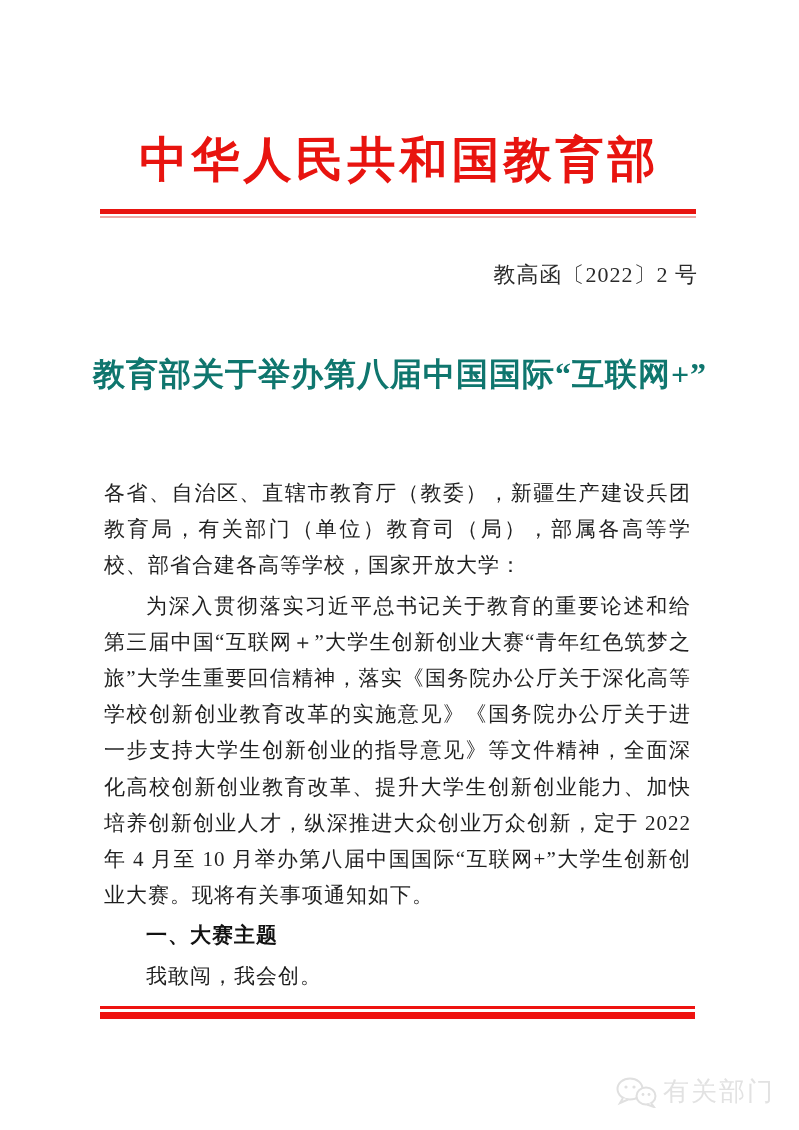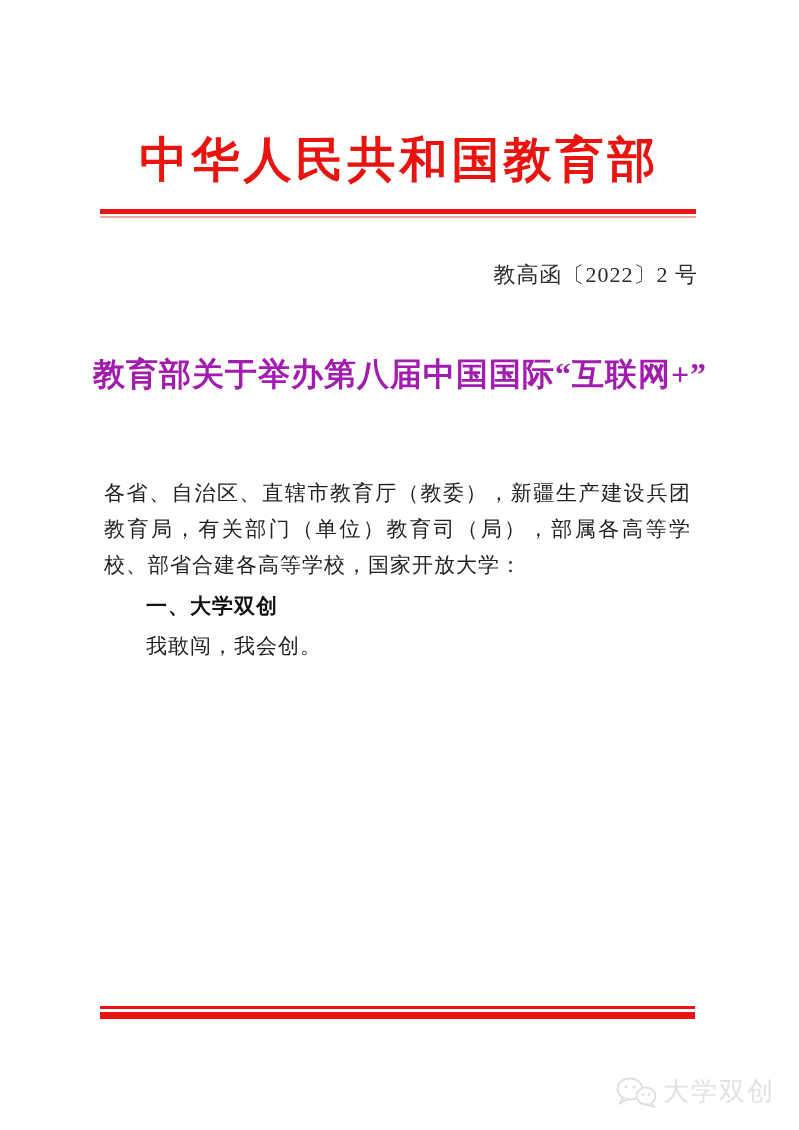--- a/index.html
+++ b/index.html
@@ -44,21 +44,21 @@
     color: #2a2a2a;
   }
   .doc-title {
     position: absolute;
     top: 351px; left: 60px; width: 680px;
     text-align: center;
     font-size: 32px;
     line-height: 46px;
     font-weight: bold;
     letter-spacing: 1px;
-    color: #a21caf;
+    color: #0f766e;
   }
   .body-block {
     position: absolute;
     top: 471px; left: 100px; width: 595px;
     font-size: 21px;
     line-height: 36.2px;
     letter-spacing: 1px;
     color: #1f1f1f;
     text-align: justify;
   }
@@ -105,36 +105,37 @@
   <div class="rule-top-thin"></div>
 
   <div class="doc-number">教高函〔2022〕2 号</div>
 
   <div class="doc-title">
     <div>教育部关于举办第八届中国国际“互联网+”</div>
   </div>
 
   <div class="body-block">
     <p>各省、自治区、直辖市教育厅（教委），新疆生产建设兵团教育局，有关部门（单位）教育司（局），部属各高等学校、部省合建各高等学校，国家开放大学：</p>
-    <p class="section-heading">一、大学双创</p>
+    <p class="para-indent">为深入贯彻落实习近平总书记关于教育的重要论述和给第三届中国“互联网＋”大学生创新创业大赛“青年红色筑梦之旅”大学生重要回信精神，落实《国务院办公厅关于深化高等学校创新创业教育改革的实施意见》《国务院办公厅关于进一步支持大学生创新创业的指导意见》等文件精神，全面深化高校创新创业教育改革、提升大学生创新创业能力、加快培养创新创业人才，纵深推进大众创业万众创新，定于 2022 年 4 月至 10 月举办第八届中国国际“互联网+”大学生创新创业大赛。现将有关事项通知如下。</p>
+    <p class="section-heading">一、大赛主题</p>
     <p class="para-indent">我敢闯，我会创。</p>
   </div>
 
   <div class="rule-bottom-thin"></div>
   <div class="rule-bottom-thick"></div>
 
   <div class="watermark">
     <span>
       <svg width="42" height="32" viewBox="0 0 42 32" fill="none">
         <ellipse cx="15" cy="13" rx="12.5" ry="10.5" stroke="#e0e0e0" stroke-width="2"></ellipse>
         <path d="M8 22 L5 27 L13 23.5" stroke="#e0e0e0" stroke-width="2" fill="#ffffff"></path>
         <circle cx="11" cy="11" r="1.6" fill="#e0e0e0"></circle>
         <circle cx="19" cy="11" r="1.6" fill="#e0e0e0"></circle>
         <ellipse cx="31" cy="20" rx="9.5" ry="8.5" fill="#ffffff" stroke="#e0e0e0" stroke-width="2"></ellipse>
         <path d="M36 27 L39 31 L32 28.5" stroke="#e0e0e0" stroke-width="2" fill="#ffffff"></path>
         <circle cx="28" cy="18.5" r="1.4" fill="#e0e0e0"></circle>
         <circle cx="34" cy="18.5" r="1.4" fill="#e0e0e0"></circle>
       </svg>
     </span>
-    <span>大学双创</span>
+    <span>有关部门</span>
   </div>
 
 </div>
 
 </body></html>

